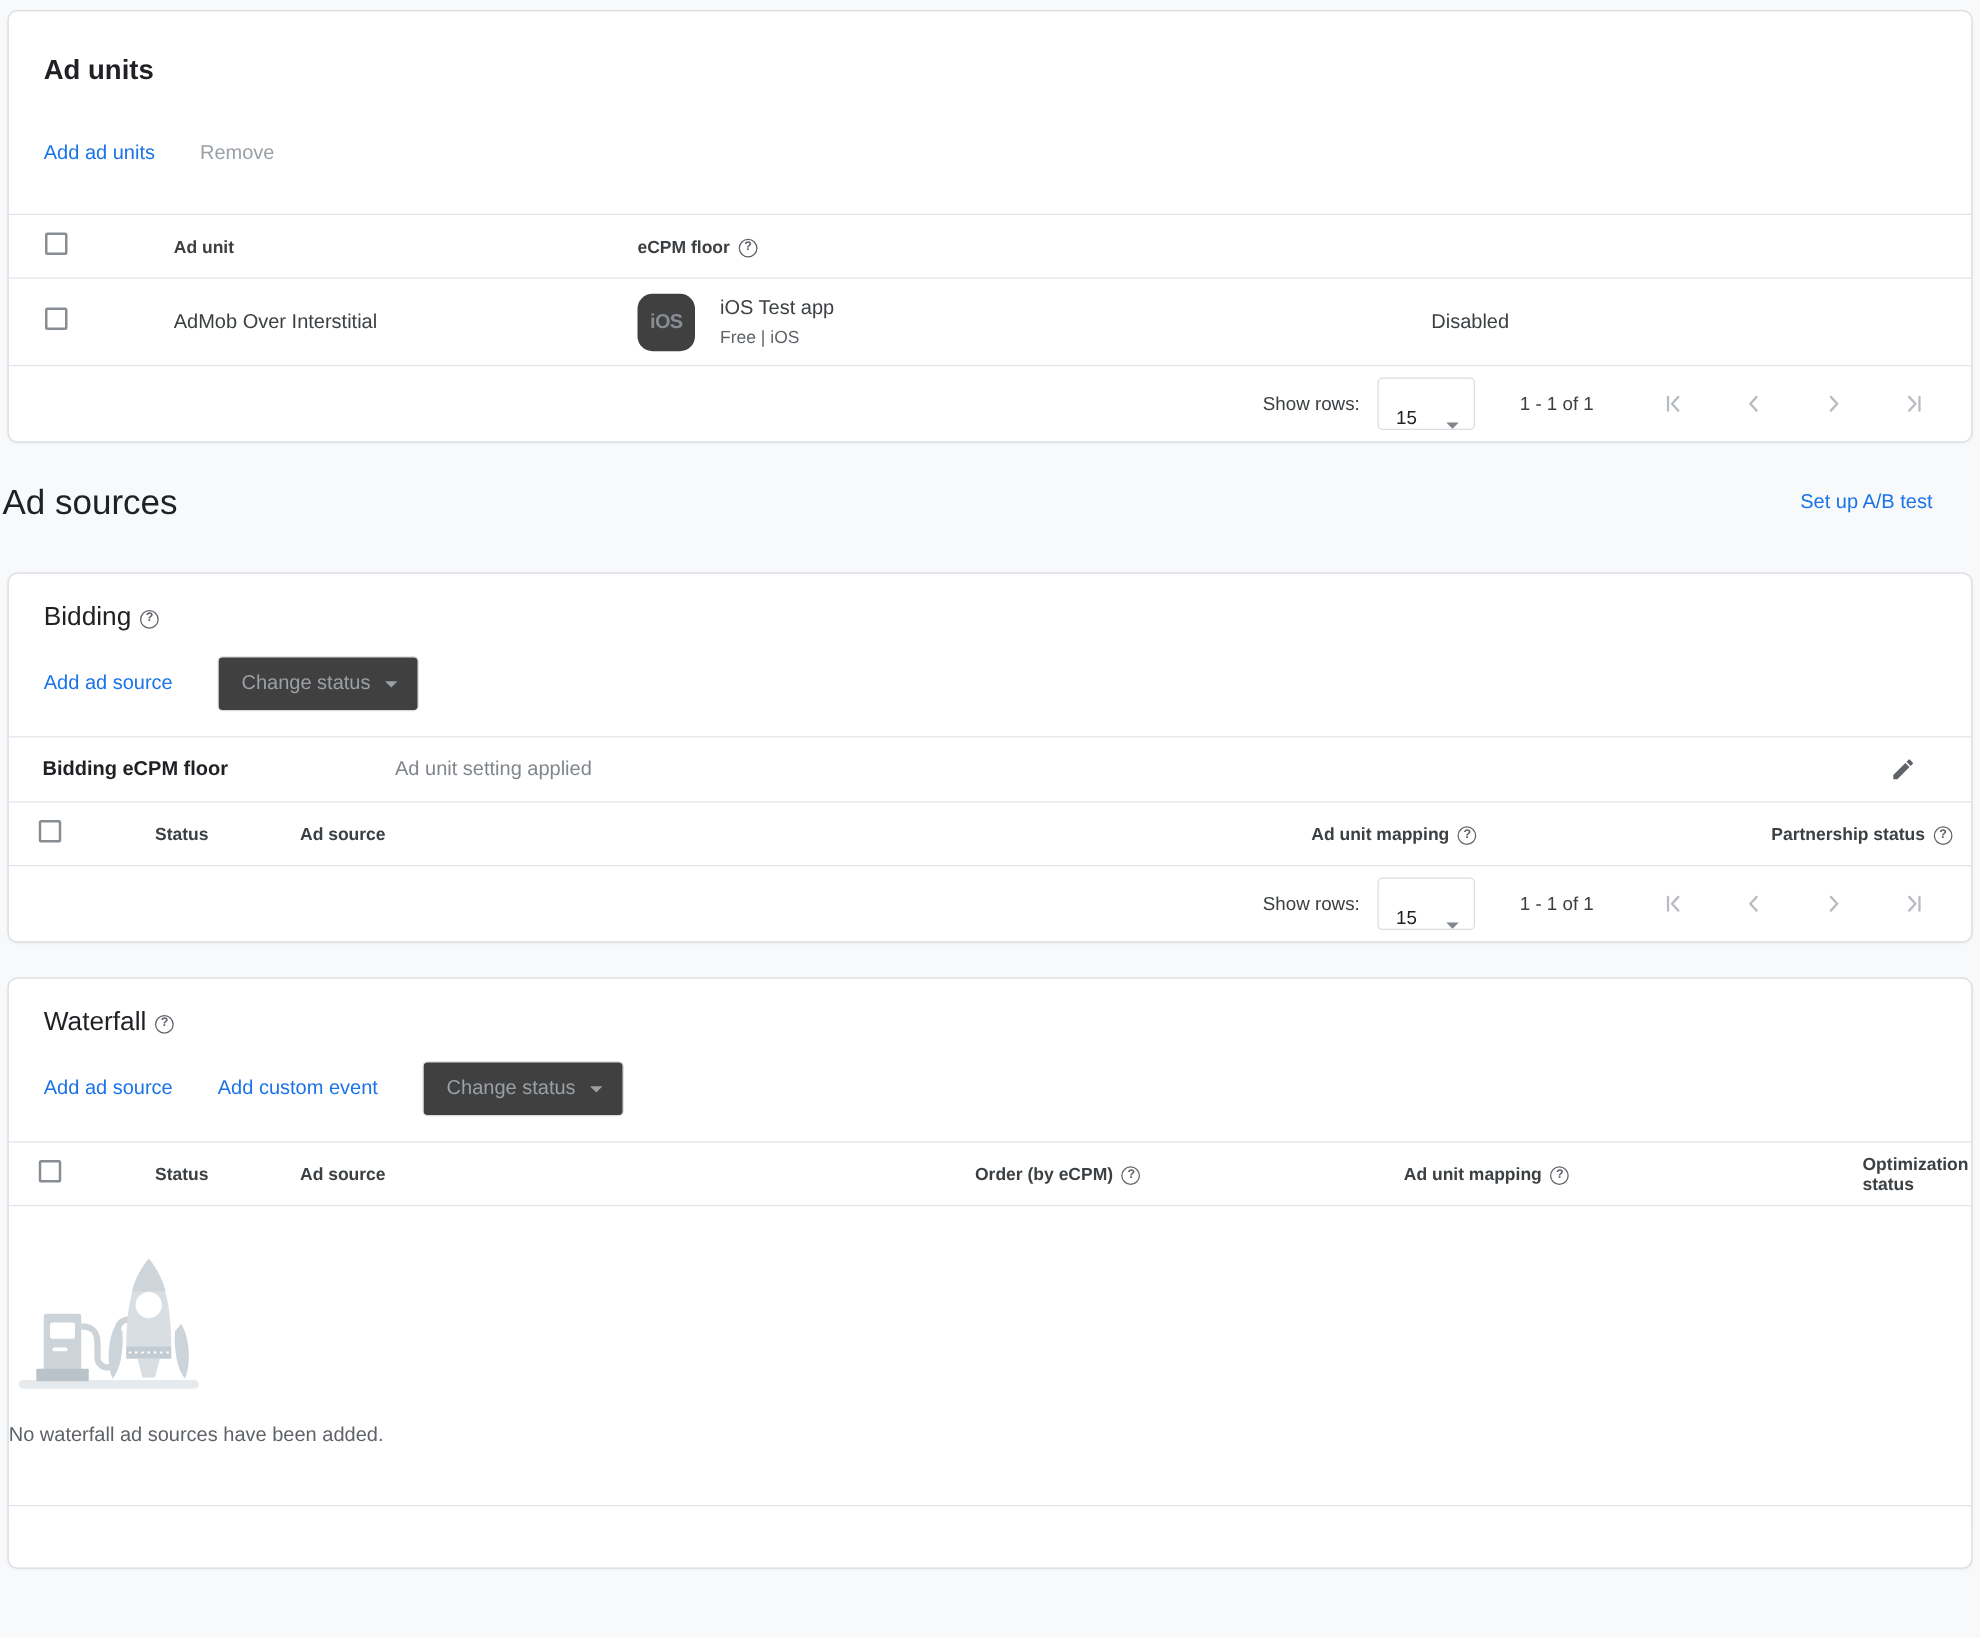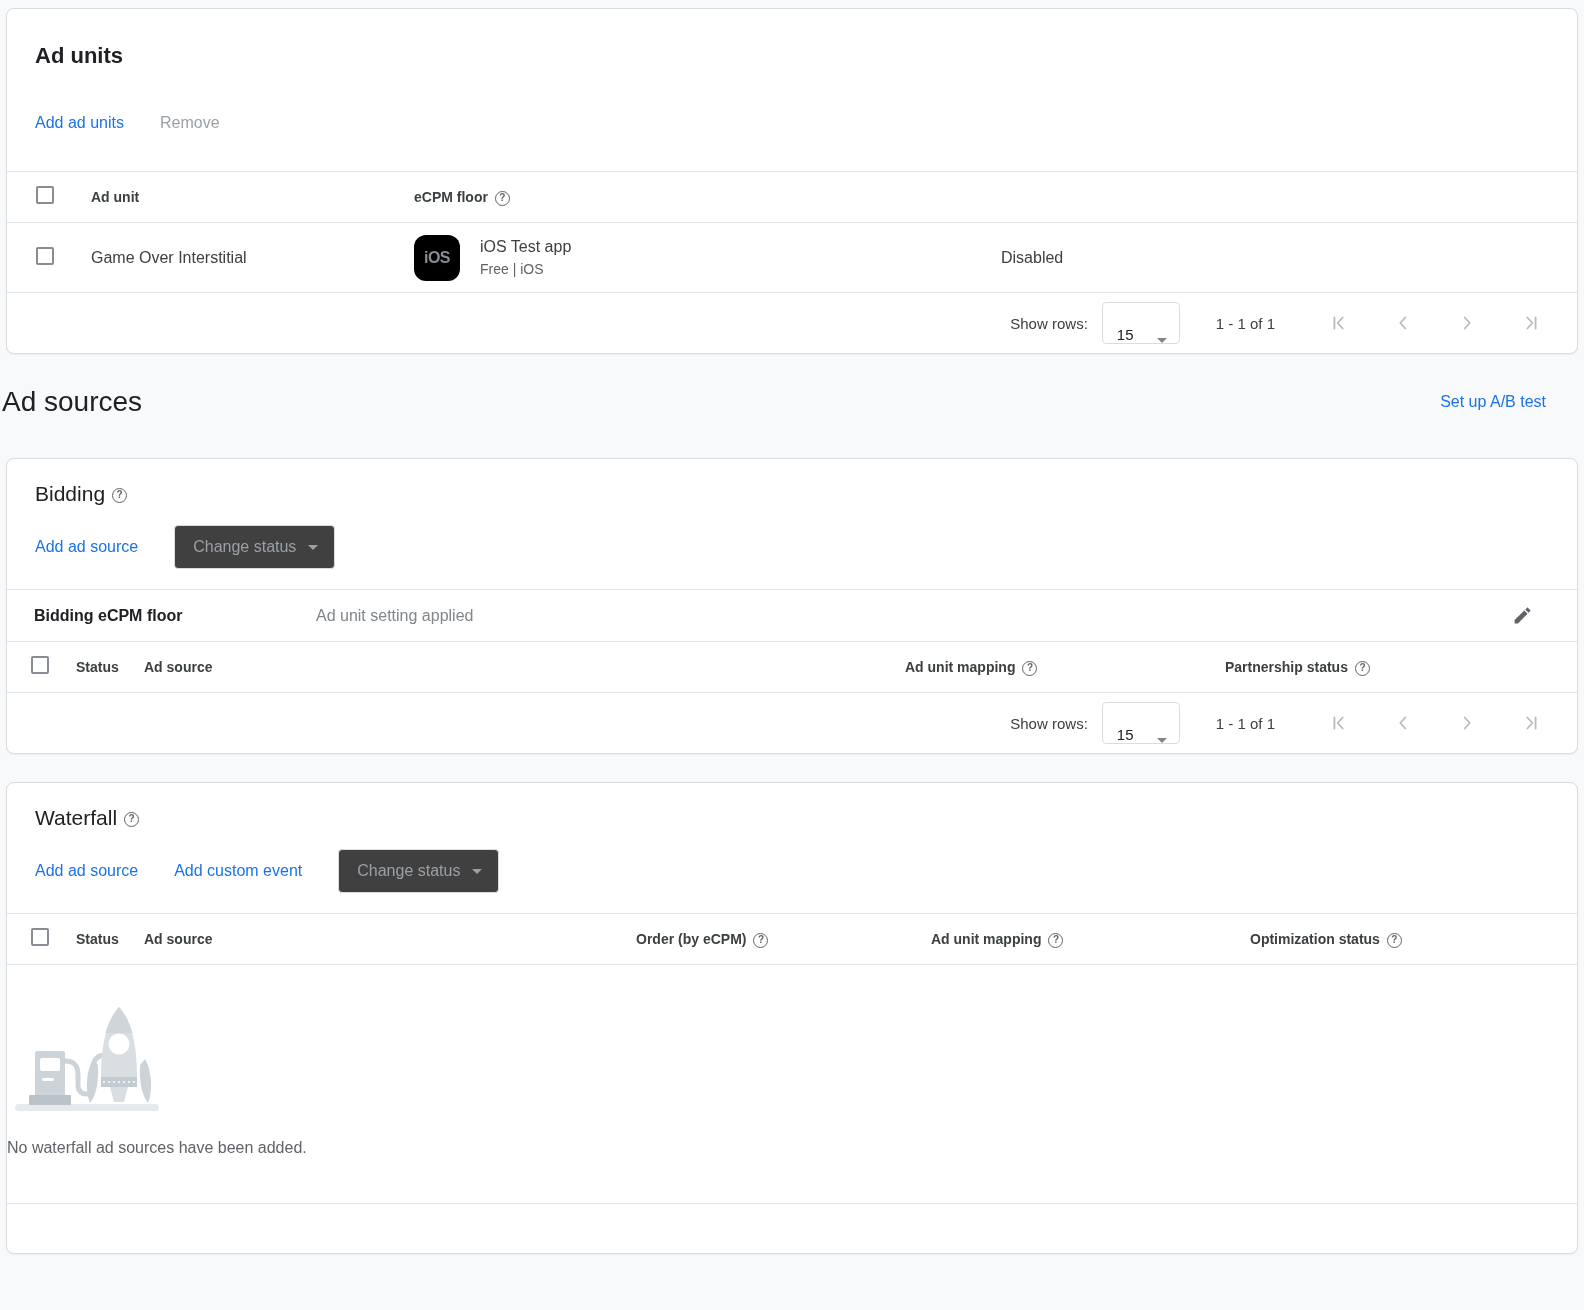--- a/index.html
+++ b/index.html
@@ -41,37 +41,37 @@
 
   .help {
     display:inline-flex; width:15px; height:15px; flex:0 0 15px;
     border:1.5px solid #5f6368; border-radius:50%;
     align-items:center; justify-content:center;
     margin-left:7px; position:relative; top:1px; cursor:pointer;
   }
   .help::before { content:"?"; font-size:10px; font-weight:700; color:#5f6368; line-height:1; }
 
   
-  .trow { display:grid; align-items:center; }
+  .trow { display:grid; align-items:center;gap:48px; }
   .grid-adunits   { grid-template-columns:84px 323px 587px 1fr; }
   .grid-bidding   { grid-template-columns:69px 68px 761px 320px 1fr; }
   .grid-waterfall { grid-template-columns:69px 68px 492px 295px 319px 1fr; }
   .thead { height:52px; border-top:1px solid #e1e4e8; border-bottom:1px solid #e1e4e8; }
   .th { font-size:14px; font-weight:600; color:#3c4043; display:flex; align-items:center; }
   .td { font-size:16px; color:#3c4043; display:flex; align-items:center; }
   .td.muted { color:#80868b; }
   .row-adunit { height:70px; border-bottom:1px solid #e1e4e8; }
   .row-bid { height:54px; border-bottom:1px solid #e1e4e8; }
   .cell-check { padding-left:29px; }
   .cell-check-sm { padding-left:24px; }
   .checkbox { width:18px; height:18px; border:2px solid #878d93; border-radius:2px; display:inline-block; cursor:pointer; background:#fff; }
 
   .app-cell { display:flex; align-items:center; gap:20px; }
   .app-badge {
-    width:46px; height:46px; border-radius:12px; background:#000000;
+    width:46px; height:46px; border-radius:12px; background:#404040;
     display:flex; align-items:center; justify-content:center;
     font-size:16px; font-weight:700; color:#878d93; letter-spacing:-.5px;
   }
   .app-name { font-size:16px; color:#3c4043; line-height:20px; }
   .app-meta { font-size:14px; color:#5f6368; line-height:18px; margin-top:3px; }
 
   .status-icon { display:flex; align-items:center; justify-content:flex-start; padding-left:18px; }
 
   
   .pagination {
@@ -134,21 +134,21 @@
       <div class="th">
         <span>eCPM floor</span>
         <span class="help"></span>
       </div>
     </div>
 
     <div class="trow row-adunit grid-adunits">
       <div class="cell-check">
         <span class="checkbox"></span>
       </div>
-      <div class="td">Game Over Interstitial</div>
+      <div class="td">AdMob Over Interstitial</div>
       <div class="td">
         <div class="app-cell">
           <div class="app-badge">iOS</div>
           <div>
             <div class="app-name">iOS Test app</div>
             <div class="app-meta">Free | iOS</div>
           </div>
         </div>
       </div>
       <div class="td">Disabled</div>

